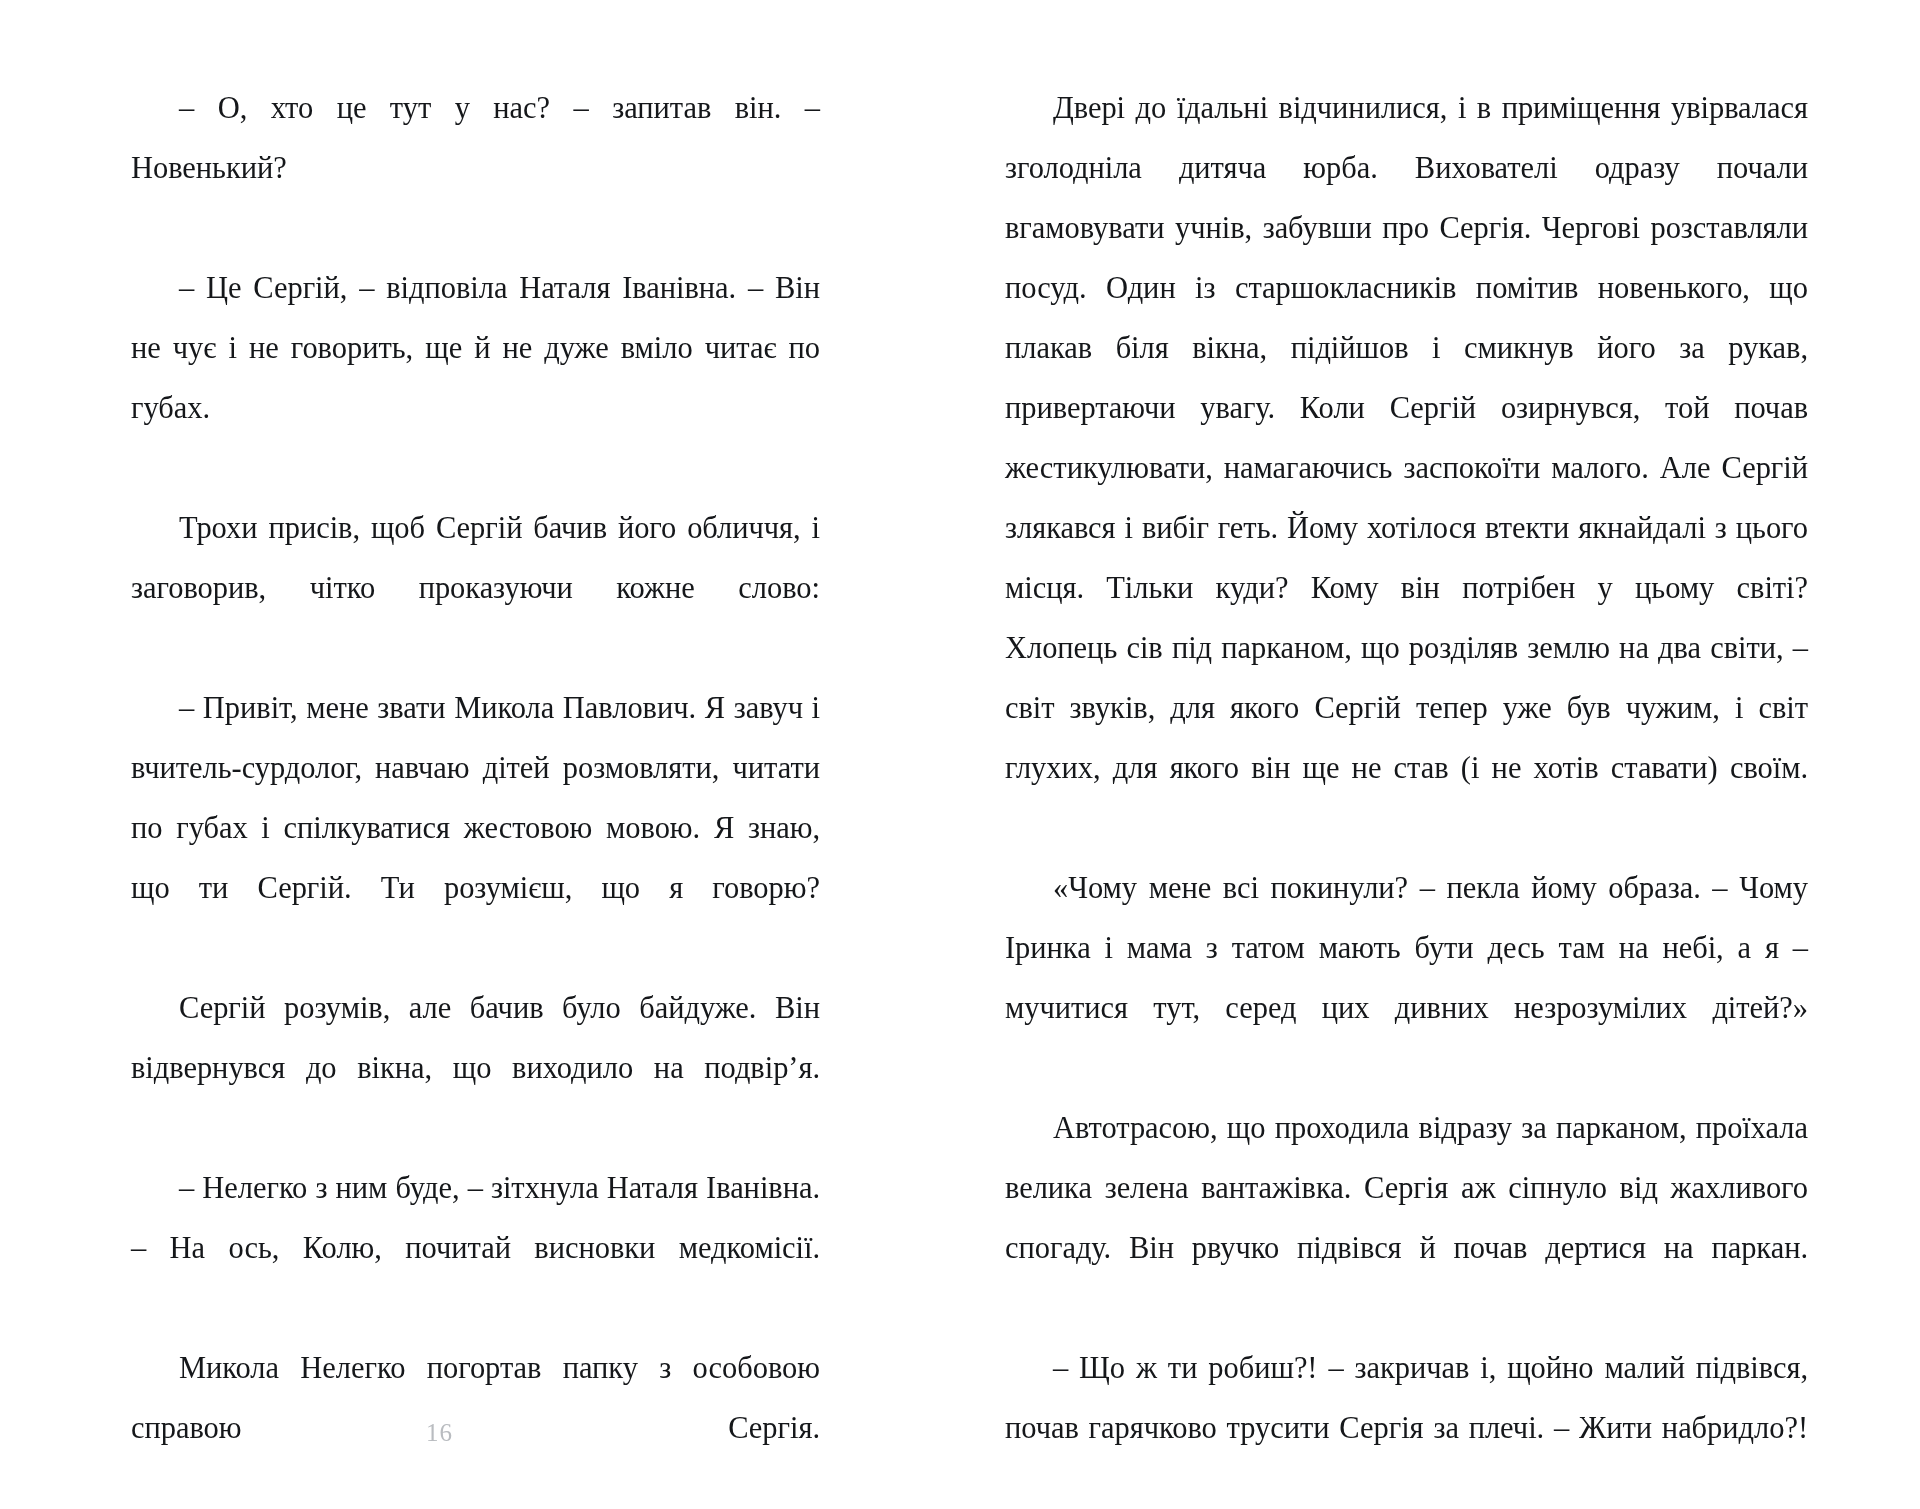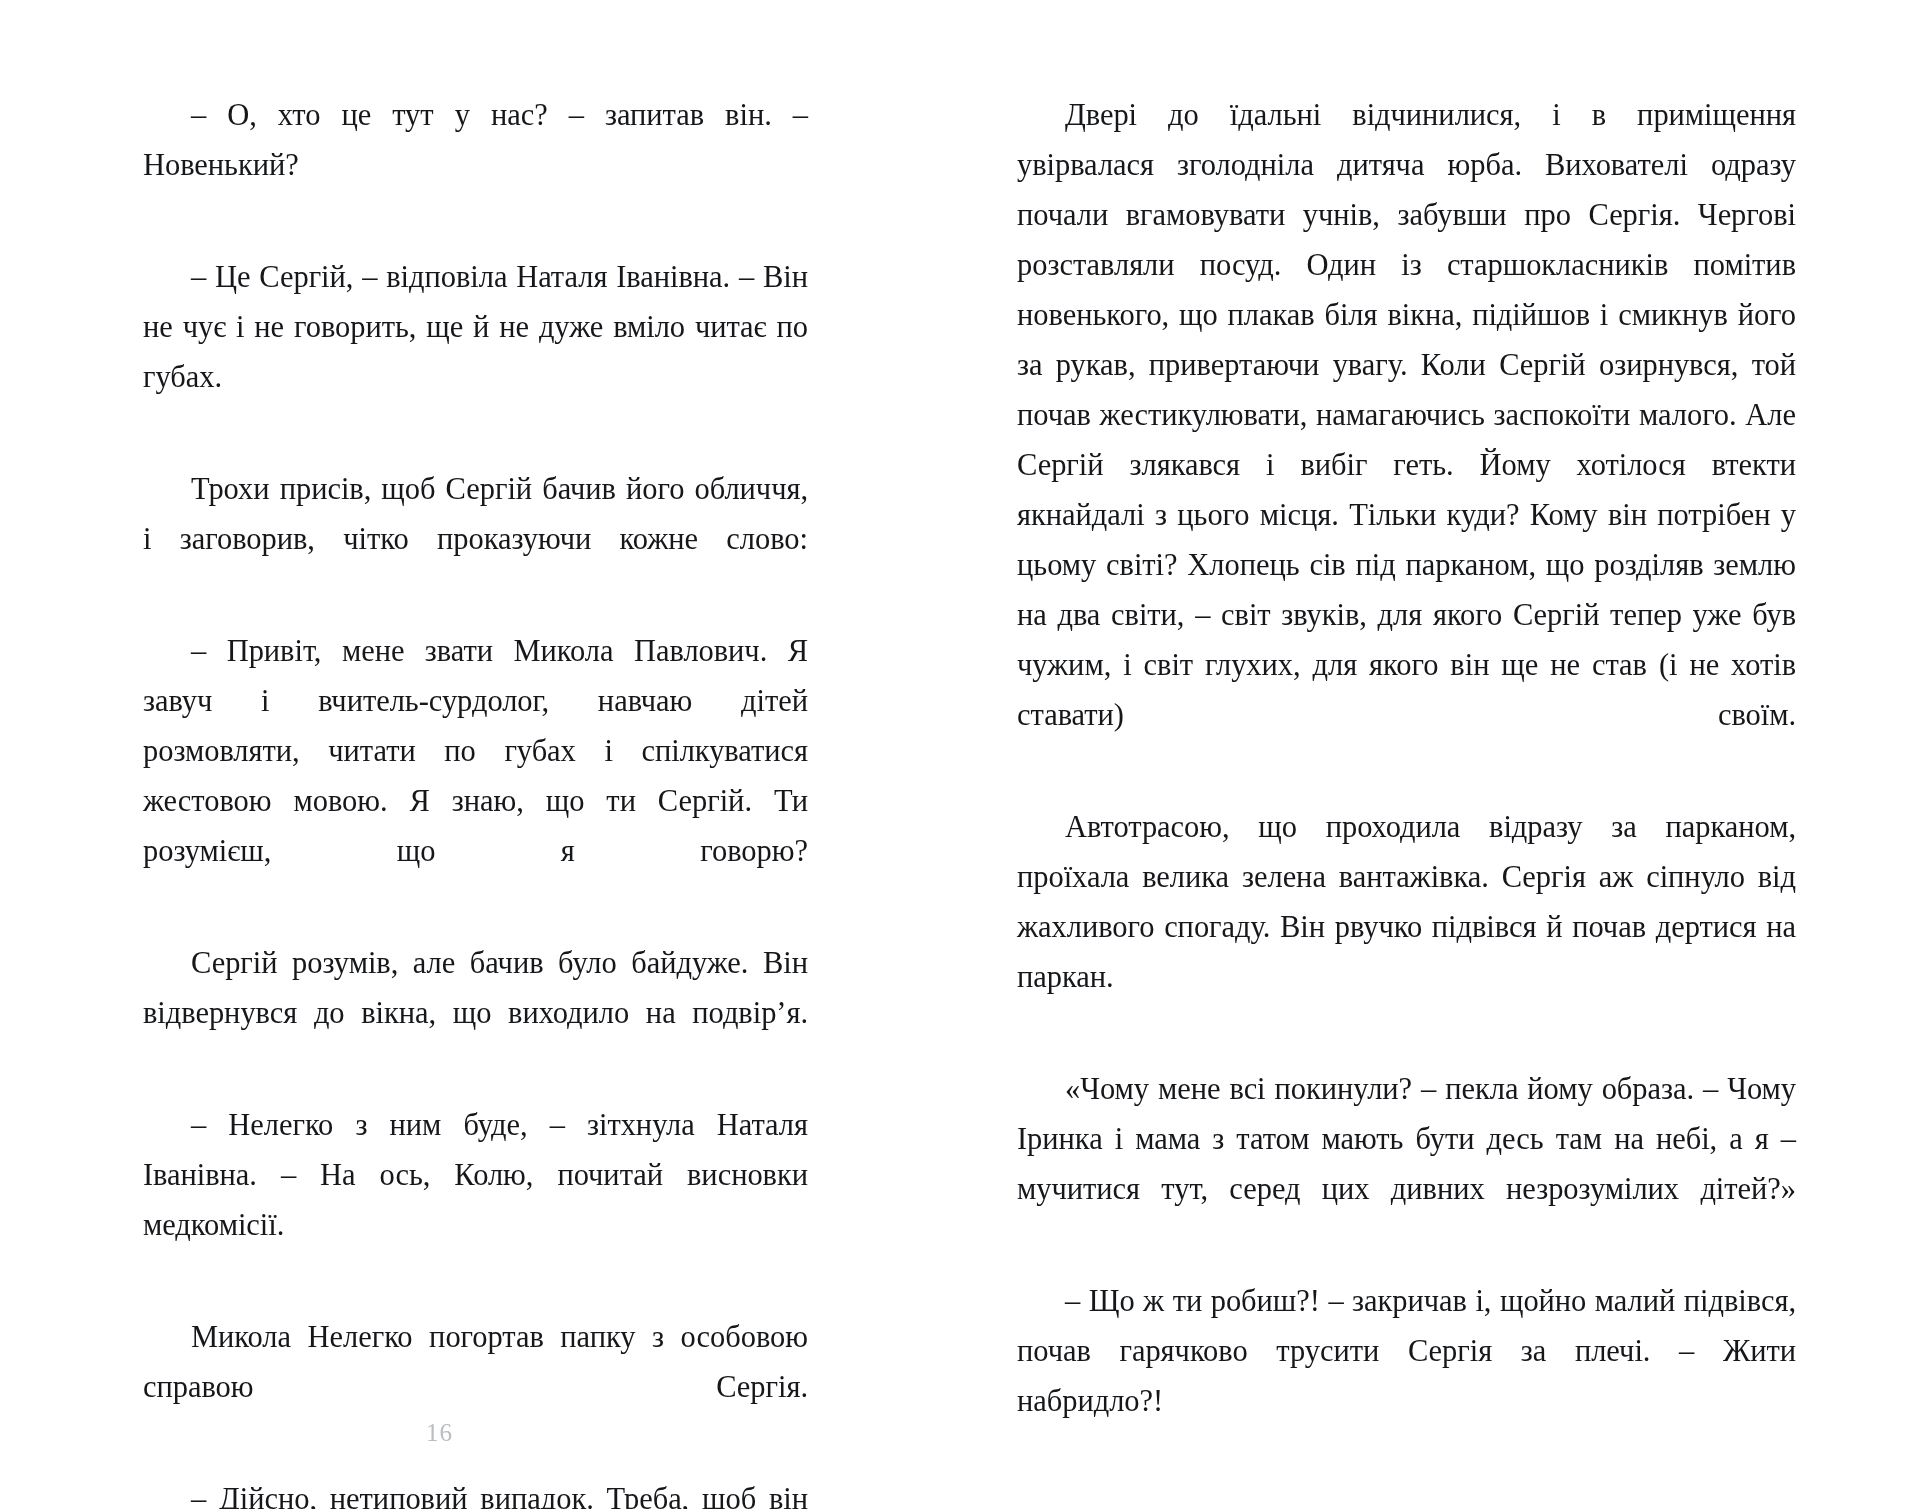--- a/index.html
+++ b/index.html
@@ -32,25 +32,25 @@
   }
 
   .page-left   { padding: 78px 140px 0 131px; }
   .page-right  { padding: 78px 112px 0 45px; }
 
   .textblock {
     width: 100%;
   }
 
   p.para {
-    margin: 12px;
+    margin: 0;
     text-align: justify;
     text-justify: inter-word;
     font-size: 30.5px;
-    line-height: 50px;
+    line-height: 60px;
     letter-spacing: -0.05px;
     word-spacing: 0.2px;
     text-indent: 48px;
     color: #15171a;
     font-weight: 400;
     -webkit-font-smoothing: antialiased;
   }
 
   p.para:last-child {
     text-align: justify;
@@ -89,21 +89,21 @@
       <p class="para">Микола Нелегко погортав папку з особовою справою Сергія.</p>
       <p class="para">– Дійсно, нетиповий випадок. Треба, щоб він якнайшвидше освоїв жести і зміг спілкуватися з іншими дітьми. Тоді не буде почуватися самотнім. Сьогодні ж розпочнемо. Наталю, запиши його до мене на заняття на третю годину.</p>
 
     </div>
     <div class="folio folio-left">16</div>
   </div>
 
   <div class="page page-right">
     <div class="textblock">
       <p class="para">Двері до їдальні відчинилися, і в приміщення увірвалася зголоднiла дитяча юрба. Вихователі одразу почали вгамовувати учнів, забувши про Сергія. Чергові розставляли посуд. Один із старшокласників помітив новенького, що плакав біля вікна, підійшов і смикнув його за рукав, привертаючи увагу. Коли Сергій озирнувся, той почав жестикулювати, намагаючись заспокоїти малого. Але Сергій злякався і вибіг геть. Йому хотілося втекти якнайдалі з цього місця. Тільки куди? Кому він потрібен у цьому світі? Хлопець сів під парканом, що розділяв землю на два світи, – світ звуків, для якого Сергій тепер уже був чужим, і світ глухих, для якого він ще не став (і не хотів ставати) своїм.</p>
+      <p class="para">«Чому мене всі покинули? – пекла йому образа. – Чому Іринка і мама з татом мають бути десь там на небі, а я – мучитися тут, серед цих дивних незрозумілих дітей?»</p>
       <p class="para">Автотрасою, що проходила відразу за парканом, проїхала велика зелена вантажівка. Сергія аж сіпнуло від жахливого спогаду. Він рвучко підвівся й почав дертися на паркан.</p>
-      <p class="para">«Чому мене всі покинули? – пекла йому образа. – Чому Іринка і мама з татом мають бути десь там на небі, а я – мучитися тут, серед цих дивних незрозумілих дітей?»</p>
       <p class="para">– Що ж ти робиш?! – закричав і, щойно малий підвівся, почав гарячково трусити Сергія за плечі. – Жити набридло?!</p>
 
     </div>
 
   </div>
 
 </div>
 
 </body></html>

